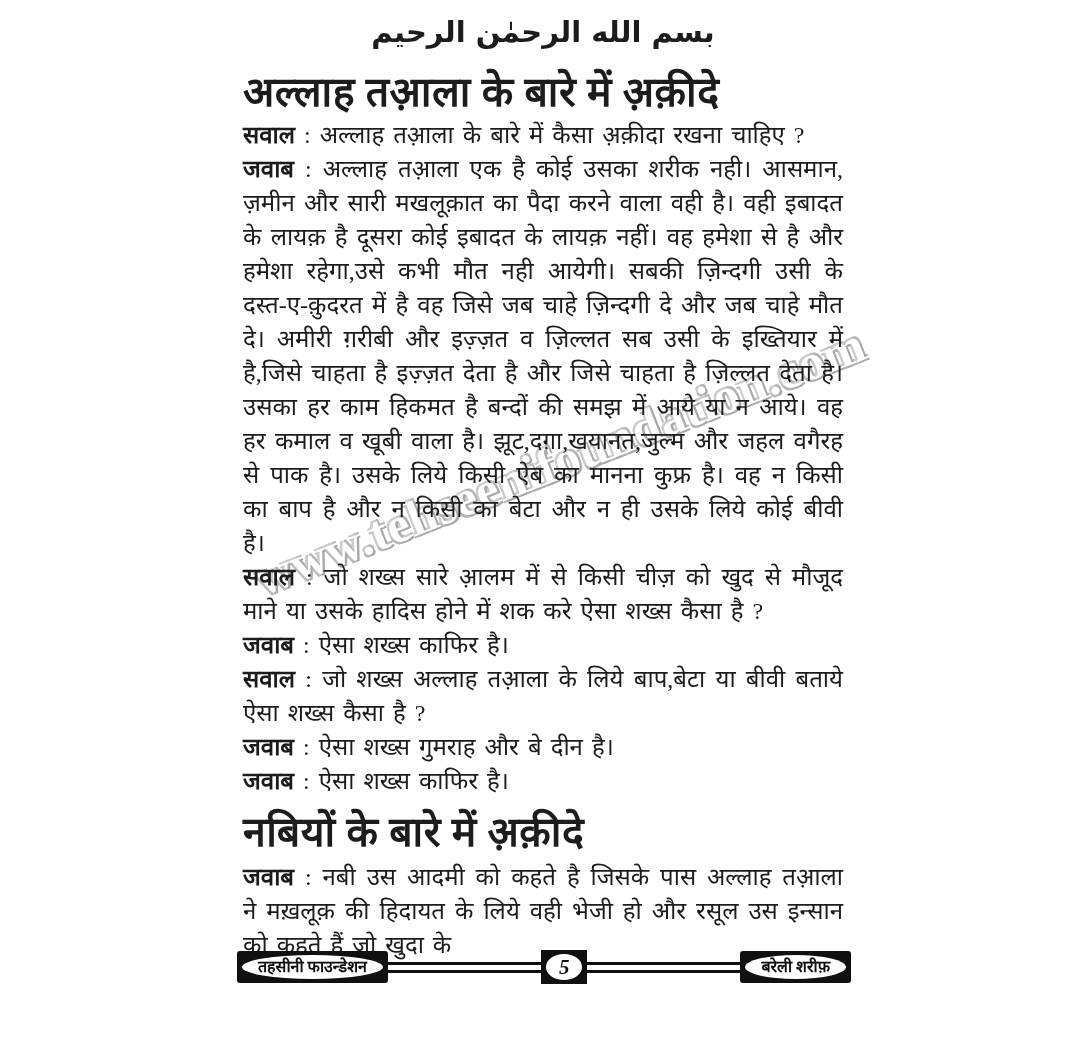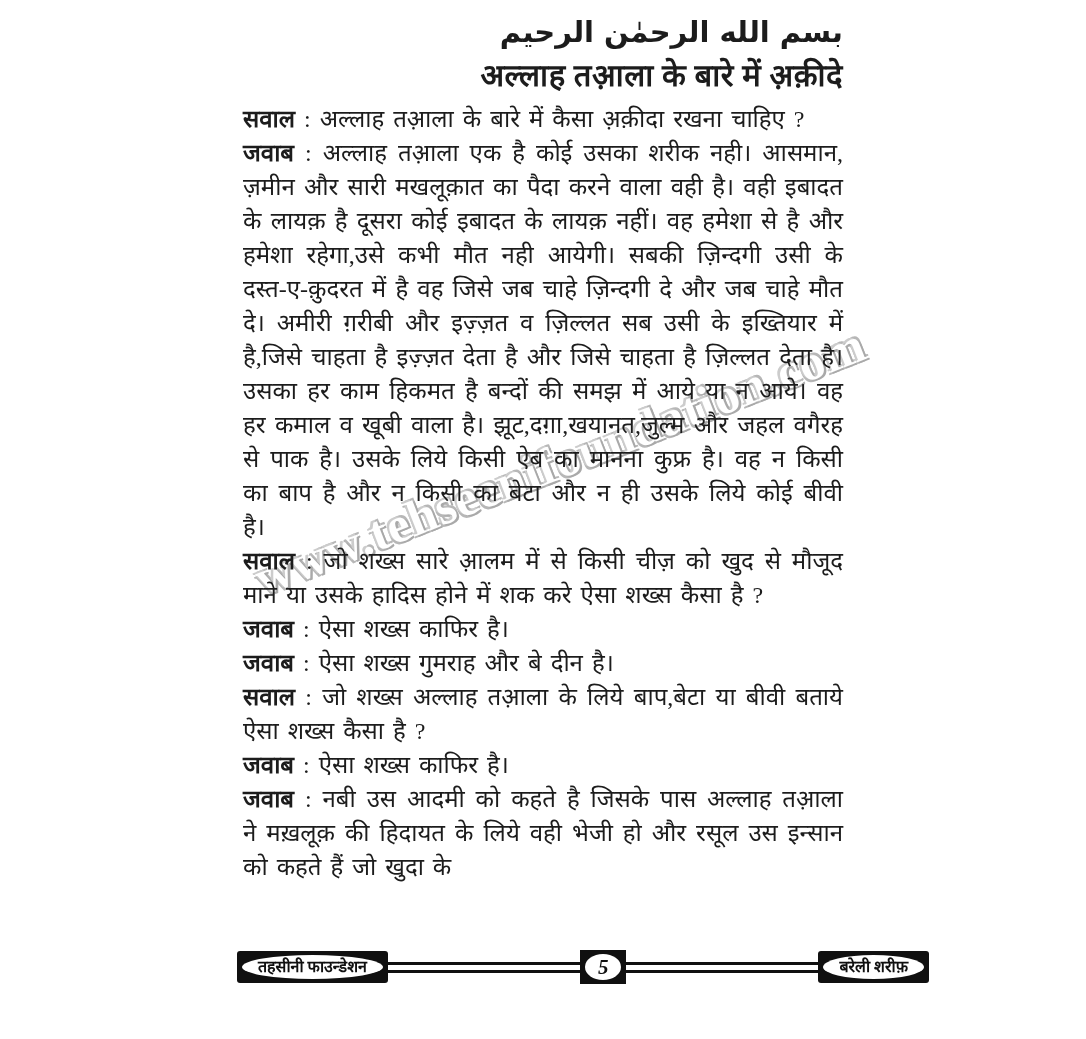--- a/index.html
+++ b/index.html
@@ -4,45 +4,45 @@
 <style>
   html,body{margin:0;padding:0;}
   body{
     width:1086px;height:1039px;background:#ffffff;
     font-family:"Liberation Serif","DejaVu Serif",serif;
     color:#1c1c1c;position:relative;overflow:hidden;
   }
   .page{position:relative;width:1086px;height:1039px;background:#fff;}
   .content{width:600px;margin:0 auto;padding-top:8px;position:relative;z-index:2;}
   .bismillah{
-    text-align:right;font-size:29px;font-weight:bold;direction:rtl;
+    text-align:center;font-size:29px;font-weight:bold;direction:rtl;
     line-height:44px;margin:2px 0 0 0;
     font-family:"DejaVu Sans","Liberation Serif",serif;
   }
   .heading{
-    text-align:right;font-size:31px;font-weight:bold;line-height:44px;
-    margin:0 0 4px 0;letter-spacing:0.5px;
+    text-align:left;font-size:41px;font-weight:bold;line-height:44px;
+    margin:16px 0 4px 0;letter-spacing:0.5px;
   }
   .heading-2{margin-top:12px;margin-bottom:6px;}
   .qa{
     font-size:24px;line-height:34px;text-align:justify;
     margin:0;word-spacing:3px;
   }
   .qa-label{font-weight:bold;font-family:Liberation Serif, serif;}
   .watermark{
     position:absolute;left:225px;top:432px;width:670px;z-index:1;
     text-align:center;transform:rotate(-21.5deg);
     font-size:50px;font-weight:bold;letter-spacing:1px;
     color:#ffffff;opacity:0.85;
     text-shadow:2px 2px 0 #9b9b9b,-2px -2px 0 #c4c4c4,2px -2px 0 #ababab,-2px 2px 0 #ababab;
     pointer-events:none;white-space:nowrap;
     font-family:"Liberation Serif","DejaVu Serif",serif;
   }
   .footer{
-    position:absolute;left:237px;top:948px;width:692px;height:38px;
+    position:absolute;left:237px;top:948px;width:614px;height:38px;
     display:flex;align-items:center;z-index:3;
   }
   .badge{background:#101010;padding:4px 5px;border-radius:3px;flex:0 0 auto;}
   .badge-oval{
     background:#ffffff;border-radius:50%;padding:2px 16px;
     font-size:16px;font-weight:bold;white-space:nowrap;color:#101010;
     line-height:20px;
   }
   .rule{
     flex:1 1 auto;height:11px;box-sizing:border-box;
@@ -65,24 +65,25 @@
   <div class="content">
 
     <div class="bismillah">بسم الله الرحمٰن الرحيم</div>
 
     <div class="heading">अल्लाह तआ़ला के बारे में अ़क़ीदे</div>
 
     <p class="qa"><b class="qa-label">सवाल</b><span> : </span><span>अल्लाह तआ़ला के बारे में कैसा अ़क़ीदा रखना चाहिए ?</span></p>
     <p class="qa"><b class="qa-label">जवाब</b><span> : </span><span>अल्लाह तआ़ला एक है कोई उसका शरीक नही। आसमान, ज़मीन और सारी मखलूक़ात का पैदा करने वाला वही है। वही इबादत के लायक़ है दूसरा कोई इबादत के लायक़ नहीं। वह हमेशा से है और हमेशा रहेगा,उसे कभी मौत नही आयेगी। सबकी ज़िन्दगी उसी के दस्त-ए-क़ुदरत में है वह जिसे जब चाहे ज़िन्दगी दे और जब चाहे मौत दे। अमीरी ग़रीबी और इज़्ज़त व ज़िल्लत सब उसी के इख्तियार में है,जिसे चाहता है इज़्ज़त देता है और जिसे चाहता है ज़िल्लत देता है। उसका हर काम हिकमत है बन्दों की समझ में आये या न आये। वह हर कमाल व खूबी वाला है। झूट,दग़ा,खयानत,जुल्म और जहल वगैरह से पाक है। उसके लिये किसी ऐब का मानना कुफ्र है। वह न किसी का बाप है और न किसी का बेटा और न ही उसके लिये कोई बीवी है।</span></p>
     <p class="qa"><b class="qa-label">सवाल</b><span> : </span><span>जो शख्स सारे आ़लम में से किसी चीज़ को खुद से मौजूद माने या उसके हादिस  होने में शक करे ऐसा शख्स कैसा है ?</span></p>
     <p class="qa"><b class="qa-label">जवाब</b><span> : </span><span>ऐसा शख्स काफिर है।</span></p>
+    <p class="qa"><b class="qa-label">सवाल</b><span> : </span><span>जो शख्स अल्लाह तआ़ला के लिये बाप,बेटा या बीवी बताये ऐसा शख्स कैसा है ?</span></p>
     <p class="qa"><b class="qa-label">जवाब</b><span> : </span><span>ऐसा शख्स गुमराह और बे दीन है।</span></p>
-    <p class="qa"><b class="qa-label">सवाल</b><span> : </span><span>जो शख्स अल्लाह तआ़ला के लिये बाप,बेटा या बीवी बताये ऐसा शख्स कैसा है ?</span></p>
     <p class="qa"><b class="qa-label">जवाब</b><span> : </span><span>ऐसा शख्स काफिर है।</span></p>
 
+    <div class="heading heading-2">नबियों के बारे में अ़क़ीदे</div>
 
     <p class="qa"><b class="qa-label">जवाब</b><span> : </span><span>नबी उस आदमी को कहते है जिसके पास अल्लाह तआ़ला ने मख़लूक़ की हिदायत के लिये वही भेजी हो और रसूल उस इन्सान को कहते हैं जो खुदा के</span></p>
 
   </div>
 
   <div class="footer">
     <div class="badge">
       <div class="badge-oval">तहसीनी फाउन्डेशन</div>
     </div>
     <div class="rule"></div>

